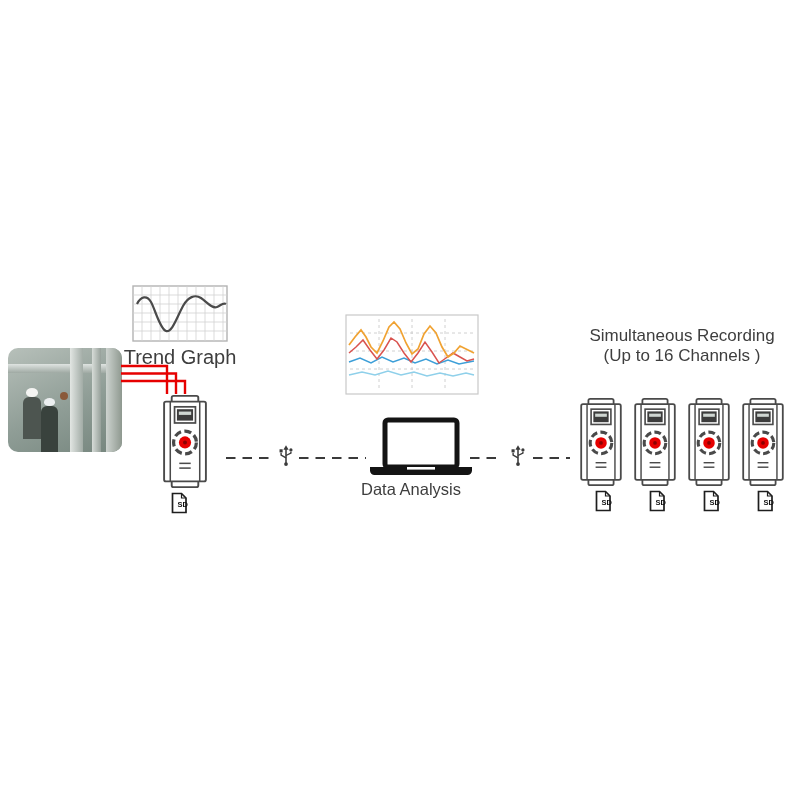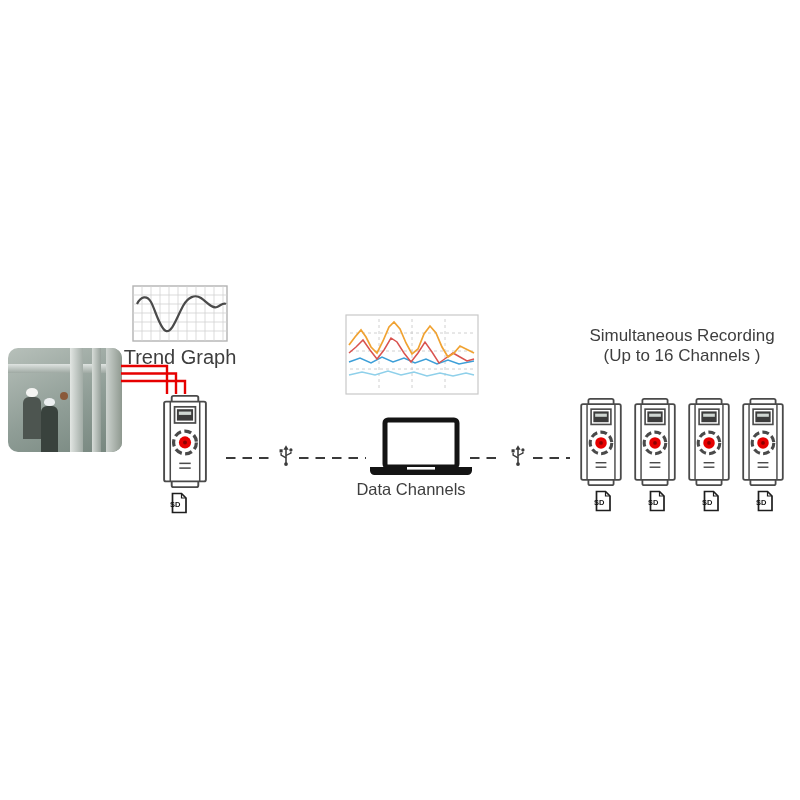--- a/index.html
+++ b/index.html
@@ -3,21 +3,21 @@
 <meta charset="utf-8">
 <style>
   html,body{margin:0;padding:0;background:#ffffff;}
   #canvas{position:relative;width:800px;height:800px;background:#ffffff;
           font-family:"Liberation Sans",sans-serif;overflow:hidden;}
   #gfx{position:absolute;left:0;top:0;}
   .label{position:absolute;color:#3e3e3e;text-align:center;}
   .trend-label{left:123px;top:346px;width:114px;font-size:20px;}
   .analysis-label{left:338px;top:480px;width:146px;font-size:16.5px;}
   .recording-title{left:556px;top:326px;width:252px;font-size:17px;line-height:20px;}
-  .sd-text{position:absolute;width:18px;text-align:left;font-size:7.5px;
+  .sd-text{position:absolute;width:18px;text-align:right;font-size:7.5px;
            font-weight:bold;color:#111;}
   .photo{position:absolute;left:8px;top:348px;width:114px;height:104px;
          border-radius:10px;overflow:hidden;
          background:linear-gradient(155deg,#b7c0ba,#8f9d96 55%,#75857d);}
   .photo div{position:absolute;}
 </style>
 </head>
 <body>
 
 <div id="canvas">
@@ -139,21 +139,21 @@
     <use href="#logger" xlink:href="#logger" x="628" y="396" width="54" height="92"></use>
     <use href="#logger" xlink:href="#logger" x="682" y="396" width="54" height="92"></use>
     <use href="#logger" xlink:href="#logger" x="736" y="396" width="54" height="92"></use>
     <use href="#sdcard" xlink:href="#sdcard" x="594" y="490" width="18" height="22"></use>
     <use href="#sdcard" xlink:href="#sdcard" x="648" y="490" width="18" height="22"></use>
     <use href="#sdcard" xlink:href="#sdcard" x="702" y="490" width="18" height="22"></use>
     <use href="#sdcard" xlink:href="#sdcard" x="756" y="490" width="18" height="22"></use>
   </svg>
 
   <div class="label trend-label">Trend Graph</div>
-  <div class="label analysis-label">Data Channels</div>
+  <div class="label analysis-label">Data Analysis</div>
   <div class="label recording-title">
     <div>Simultaneous Recording</div>
     <div>(Up to 16 Channels )</div>
   </div>
 
   <span class="sd-text" style="left:170px;top:500px;">SD</span>
   <span class="sd-text" style="left:594px;top:498px;">SD</span>
   <span class="sd-text" style="left:648px;top:498px;">SD</span>
   <span class="sd-text" style="left:702px;top:498px;">SD</span>
   <span class="sd-text" style="left:756px;top:498px;">SD</span>

